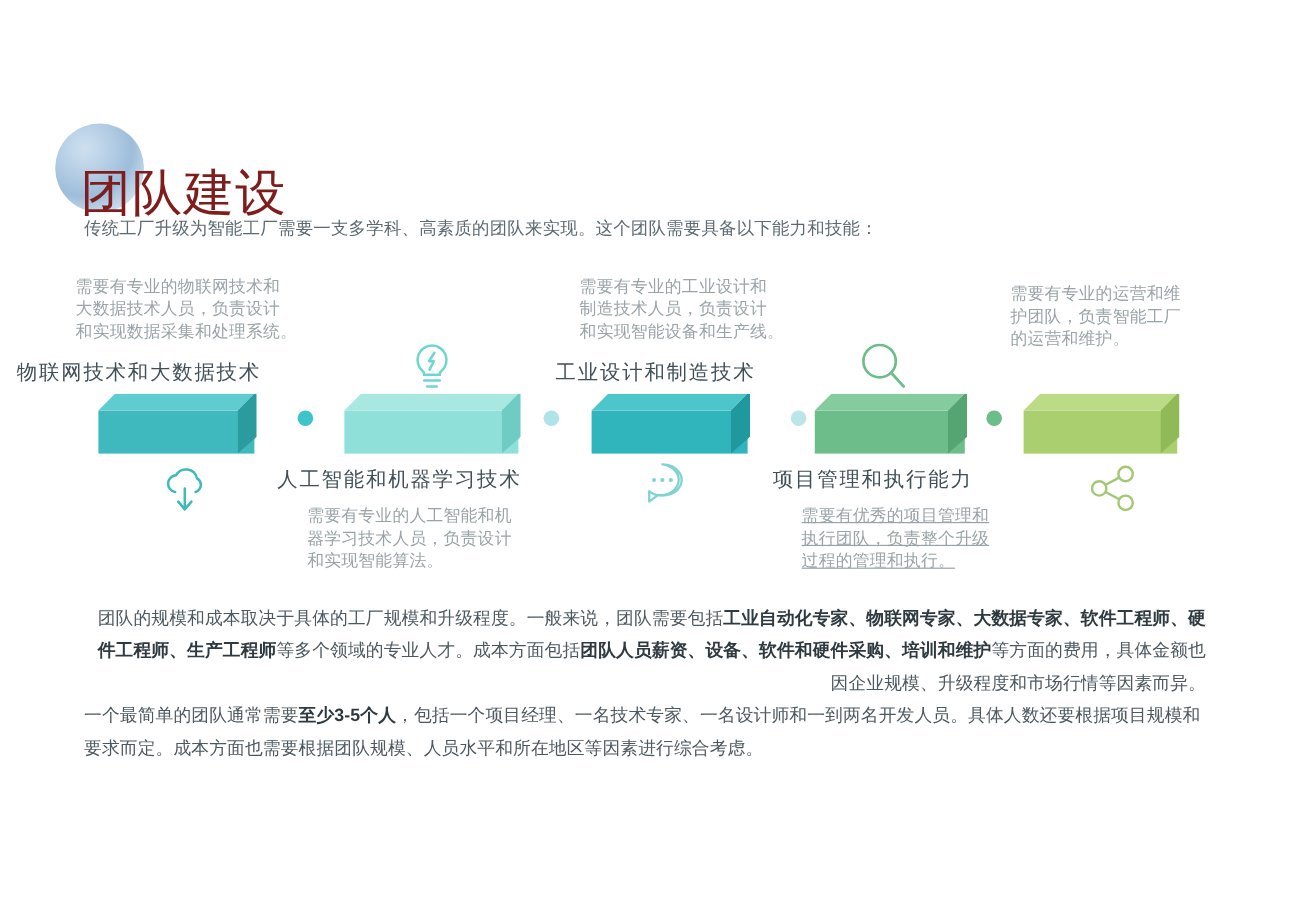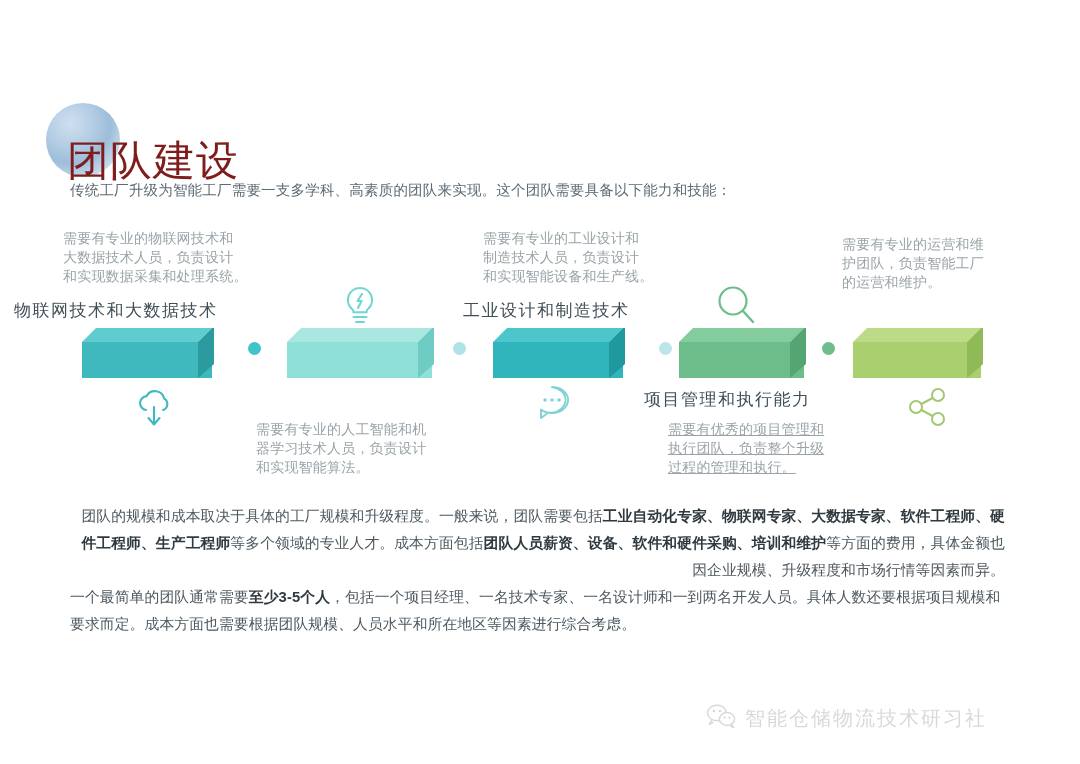--- a/index.html
+++ b/index.html
@@ -195,20 +195,21 @@
         <line x1="13.5" y1="34" x2="26.5" y2="34" stroke="#6fd6cf" stroke-width="2.1" stroke-linecap="round"></line>
         <line x1="16" y1="39" x2="24" y2="39" stroke="#6fd6cf" stroke-width="2.1" stroke-linecap="round"></line>
         <polyline points="22,11 17.5,18 21.5,18 18,25" fill="none" stroke="#6fd6cf" stroke-width="2.1" stroke-linejoin="round" stroke-linecap="round"></polyline>
       </svg>
     </div>
     <div class="box" style="left:287px; top:113px; width:145px; height:50px;">
       <div class="top" style="background:#a8e8e1; clip-path: polygon(14px 0, 145px 0, 131px 14px, 0 14px);"></div>
       <div class="front" style="background:#8fe0d8;"></div>
       <div class="side" style="left:131px; background:#6fccc4; clip-path: polygon(14px 0, 16px 0, 16px 36px, 0 50px, 0 14px);"></div>
     </div>
+    <div class="heading" style="left:231px; top:173px;">人工智能和机器学习技术</div>
     <div class="desc" style="left:256px; top:205px;">
       <div>需要有专业的人工智能和机</div>
       <div>器学习技术人员，负责设计</div>
       <div>和实现智能算法。</div>
     </div>
 
     <div class="dot" style="left:453px; top:127px; background:#aee3e8;"></div>
 
     <div class="desc" style="left:483px; top:14px;">
       <div>需要有专业的工业设计和</div>
@@ -275,29 +276,14 @@
   </div>
 
   <div class="para p1">
     <span>团队的规模和成本取决于具体的工厂规模和升级程度。一般来说，团队需要包括</span><b>工业自动化专家、物联网专家、大数据专家、软件工程师、硬件工程师、生产工程师</b><span>等多个领域的专业人才。成本方面包括</span><b>团队人员薪资、设备、软件和硬件采购、培训和维护</b><span>等方面的费用，具体金额也因企业规模、升级程度和市场行情等因素而异。</span>
   </div>
 
   <div class="para p2">
     <span>一个最简单的团队通常需要</span><b>至少3-5个人</b><span>，包括一个项目经理、一名技术专家、一名设计师和一到两名开发人员。具体人数还要根据项目规模和要求而定。成本方面也需要根据团队规模、人员水平和所在地区等因素进行综合考虑。</span>
   </div>
 
-  <div class="footer">
-    <span>
-      <svg width="30" height="26" viewBox="0 0 30 26">
-        <ellipse cx="11" cy="10" rx="9.4" ry="7.8" fill="none" stroke="#8a9299" stroke-width="1.5"></ellipse>
-        <path d="M6 17.2 L3.2 21.4 L7.6 19.1" fill="none" stroke="#8a9299" stroke-width="1.5" stroke-linejoin="round"></path>
-        <circle cx="8" cy="8" r="1.3" fill="#8a9299"></circle>
-        <circle cx="14" cy="8" r="1.3" fill="#8a9299"></circle>
-        <ellipse cx="21" cy="16" rx="7.6" ry="6.4" fill="#ffffff" stroke="#8a9299" stroke-width="1.5"></ellipse>
-        <path d="M25.4 21.3 L27.7 24.6 L24.2 22.9" fill="none" stroke="#8a9299" stroke-width="1.5" stroke-linejoin="round"></path>
-        <circle cx="18.6" cy="14.6" r="1.1" fill="#8a9299"></circle>
-        <circle cx="23.4" cy="14.6" r="1.1" fill="#8a9299"></circle>
-      </svg>
-    </span>
-    <span class="footer-text">智能仓储物流技术研习社</span>
-  </div>
 
 </div>
 
 </body></html>

